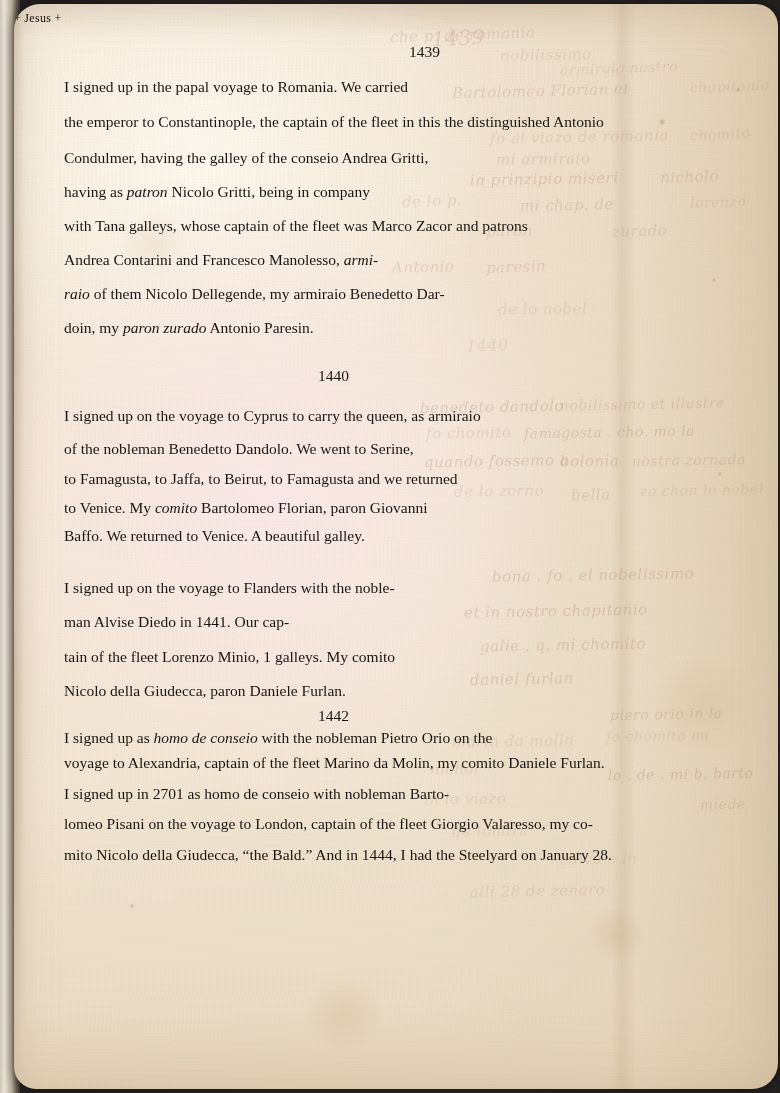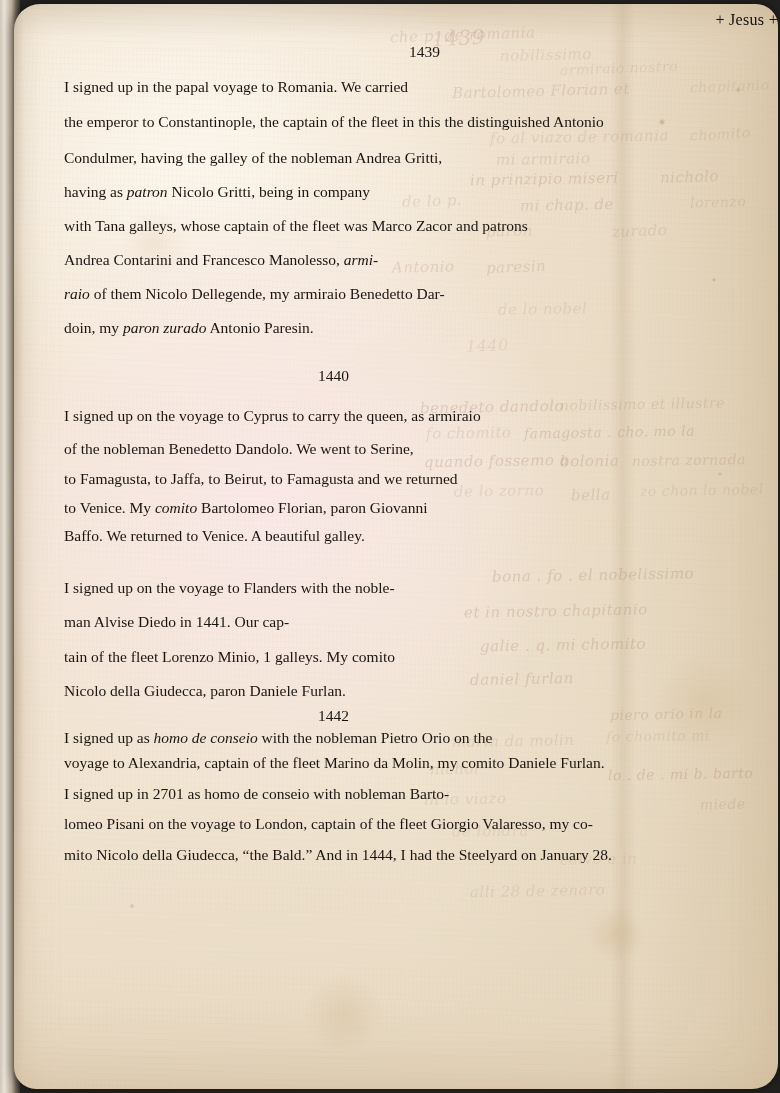--- a/index.html
+++ b/index.html
@@ -137,22 +137,22 @@
     color: #1b1511;
     text-rendering: optimizeLegibility;
   }
   .line em { font-style: italic; }
 
   .header-jesus {
     position: absolute;
     top: 7px;
     left: 0;
     width: 764px;
-    text-align: right;
-    font-size: 16px;
+    text-align: left;
+    font-size: 12px;
     letter-spacing: 0.3px;
     color: #141010;
   }
   .year {
     position: absolute;
     white-space: nowrap;
     font-size: 15.5px;
     color: #1b1511;
   }
 </style>
@@ -212,21 +212,21 @@
         <div class="ghost-line" style="left: 686px; top: 792px; font-size: 14px; opacity: 0.15; transform: rotate(-1deg);">miede</div>
         <div class="ghost-line" style="left: 438px; top: 818px; font-size: 15px; opacity: 0.11; transform: rotate(-1deg);">de londra</div>
         <div class="ghost-line" style="left: 546px; top: 846px; font-size: 15px; opacity: 0.1; transform: rotate(-1deg);">calvo e in</div>
         <div class="ghost-line" style="left: 456px; top: 878px; font-size: 15px; opacity: 0.13; transform: rotate(-1deg);">alli 28 de zenaro</div>
       </div>
 
     <div class="content" id="content">
       <div class="header-jesus">+ Jesus +</div>
     <div class="line" style="left: 50px; top: 75px;"><span>I signed up in the papal voyage to Romania. We carried</span></div>
         <div class="line" style="left: 50px; top: 110px;"><span>the emperor to Constantinople, the captain of the fleet in this the distinguished Antonio</span></div>
-        <div class="line" style="left: 50px; top: 146px;"><span>Condulmer, having the galley of the nobleman Andrea Gritti,</span></div>
+        <div class="line" style="left: 50px; top: 146px;"><span>Condulmer, having the galley of the conseio Andrea Gritti,</span></div>
         <div class="line" style="left: 50px; top: 180px;"><span>having as </span><em>patron</em><span> Nicolo Gritti, being in company</span></div>
         <div class="line" style="left: 50px; top: 214px;"><span>with Tana galleys, whose captain of the fleet was Marco Zacor and patrons</span></div>
         <div class="line" style="left: 50px; top: 248px;"><span>Andrea Contarini and Francesco Manolesso, </span><em>armi-</em></div>
         <div class="line" style="left: 50px; top: 282px;"><em>raio</em><span> of them Nicolo Dellegende, my armiraio Benedetto Dar-</span></div>
         <div class="line" style="left: 50px; top: 316px;"><span>doin, my </span><em>paron zurado</em><span> Antonio Paresin.</span></div>
         <div class="line" style="left: 50px; top: 404px;"><span>I signed up on the voyage to Cyprus to carry the queen, as armiraio</span></div>
         <div class="line" style="left: 50px; top: 437px;"><span>of the nobleman Benedetto Dandolo. We went to Serine,</span></div>
         <div class="line" style="left: 50px; top: 467px;"><span>to Famagusta, to Jaffa, to Beirut, to Famagusta and we returned</span></div>
         <div class="line" style="left: 50px; top: 496px;"><span>to Venice. My </span><em>comito</em><span> Bartolomeo Florian, paron Giovanni</span></div>
         <div class="line" style="left: 50px; top: 524px;"><span>Baffo. We returned to Venice. A beautiful galley.</span></div>

